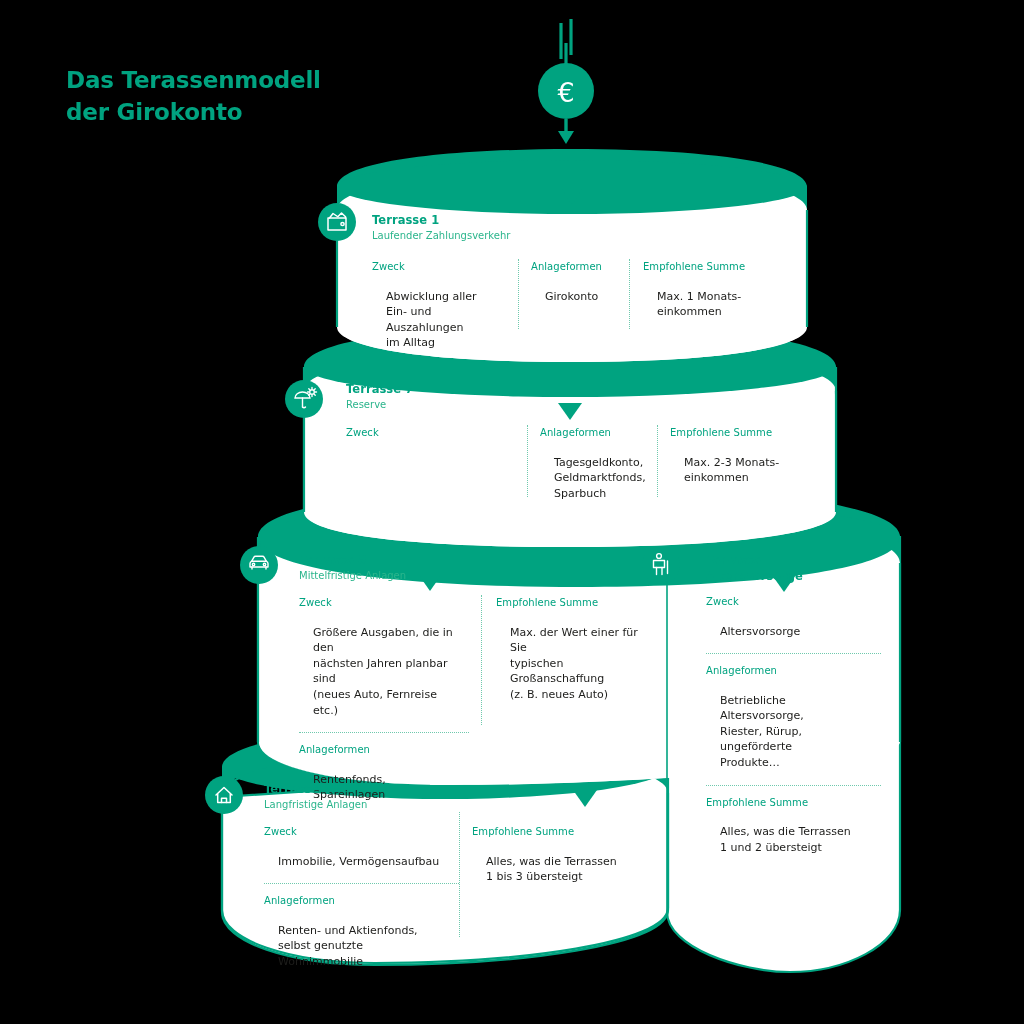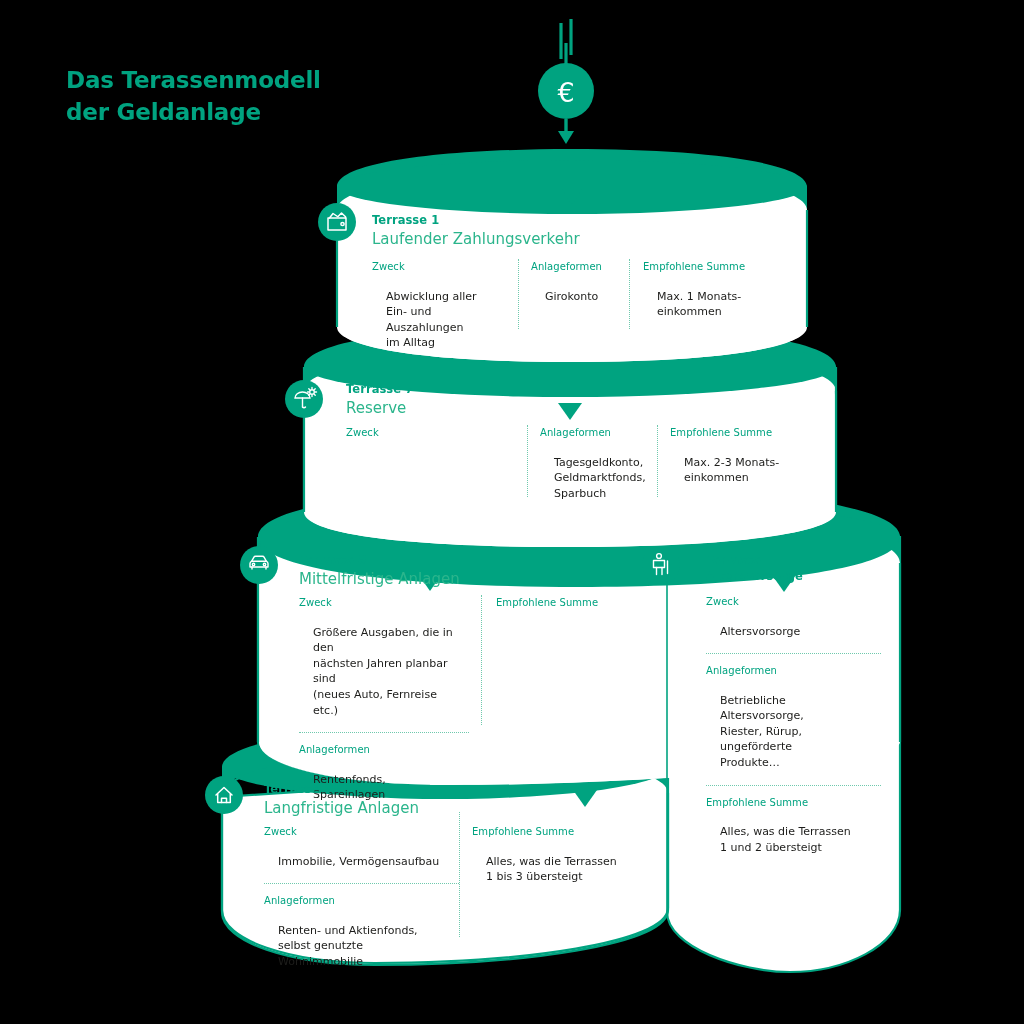--- a/index.html
+++ b/index.html
@@ -29,21 +29,21 @@
   
   #cake{position:absolute;left:0;top:0;width:1024px;height:1024px;}
 
   
   .tier-head{position:absolute;}
   .t-name{
     color:#00A380;font-weight:bold;font-size:11.5px;line-height:1.38;
     letter-spacing:0.05px;
   }
   .t-sub{
-    color:#2BB58C;font-size:15px;line-height:1.38;font-weight:normal;
+    color:#2BB58C;font-size:10px;line-height:1.38;font-weight:normal;
   }
   .col{position:absolute;}
   .col h4{
     margin:0 0 1px 0;
     color:#00A380;font-weight:normal;font-size:10px;line-height:1.45;
     letter-spacing:0.05px;
   }
   .col p{
     margin:14px;
     color:#1d1d1b;font-size:11px;line-height:1.42;font-weight:normal;
@@ -59,21 +59,21 @@
     width:0;
   }
 </style>
 </head>
 <body>
 
 <div id="stage">
 
   <div class="title">
     <span>Das Terassenmodell</span>
-    <span class="l2">der Geldanlage</span>
+    <span class="l2">der Girokonto</span>
   </div>
 
   <svg id="cake" viewBox="0 0 1024 1024">
     <defs>
 
       <marker id="arrowdown" markerWidth="10" markerHeight="10" refX="5" refY="9" orient="auto">
         <path d="M0,0 L10,0 L5,10 Z" fill="#00A380"></path>
       </marker>
     </defs>
 
@@ -286,20 +286,21 @@
   <div class="col" style="left:299px;top:589px;width:170px;">
     <h4>Zweck</h4>
     <p>Größere Ausgaben, die in den<br>nächsten Jahren planbar sind<br>(neues Auto, Fernreise etc.)</p>
     <div class="sep"></div>
     <h4>Anlageformen</h4>
     <p>Rentenfonds, Spareinlagen</p>
   </div>
   <div class="vsep" style="left:481px;top:588px;height:130px;"></div>
   <div class="col" style="left:496px;top:589px;width:160px;">
     <h4>Empfohlene Summe</h4>
+    <p>Max. der Wert einer für Sie<br>typischen Großanschaffung<br>(z. B. neues Auto)</p>
   </div>
 
   <div class="tier-head" style="left:706px;top:546px;">
     <div class="t-name">Terrasse</div>
     <div class="t-name">Altersvorsorge</div>
   </div>
   <div class="col" style="left:706px;top:588px;width:175px;">
     <h4>Zweck</h4>
     <p>Altersvorsorge</p>
     <div class="sep"></div>

